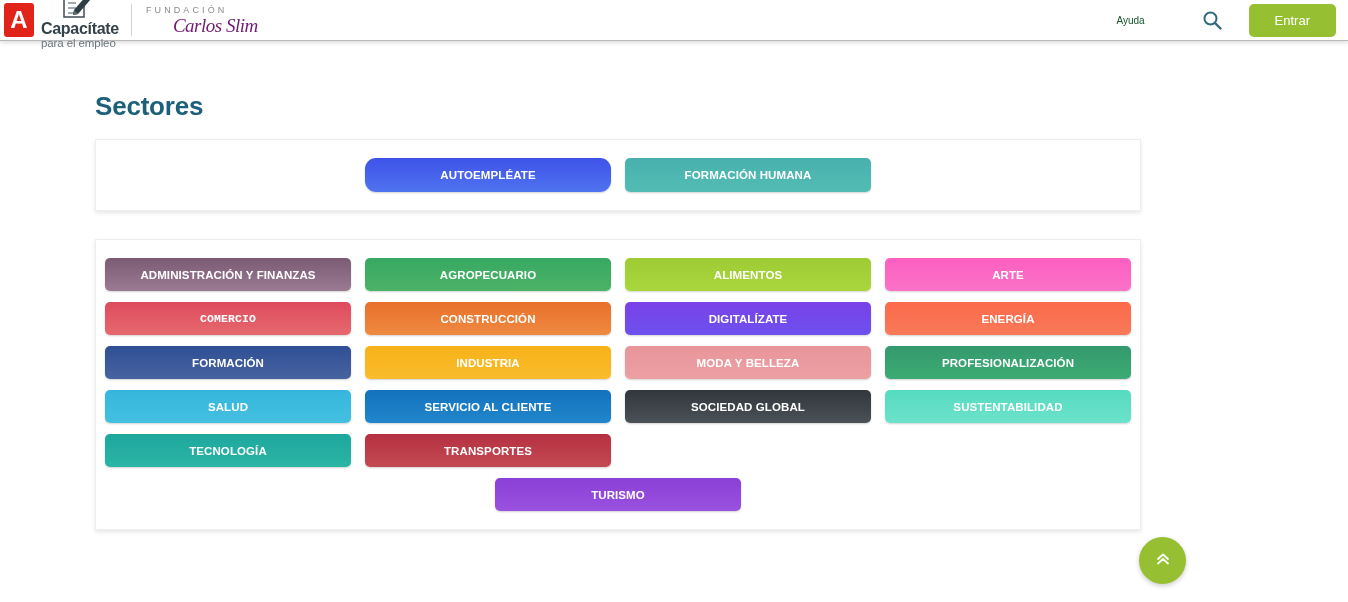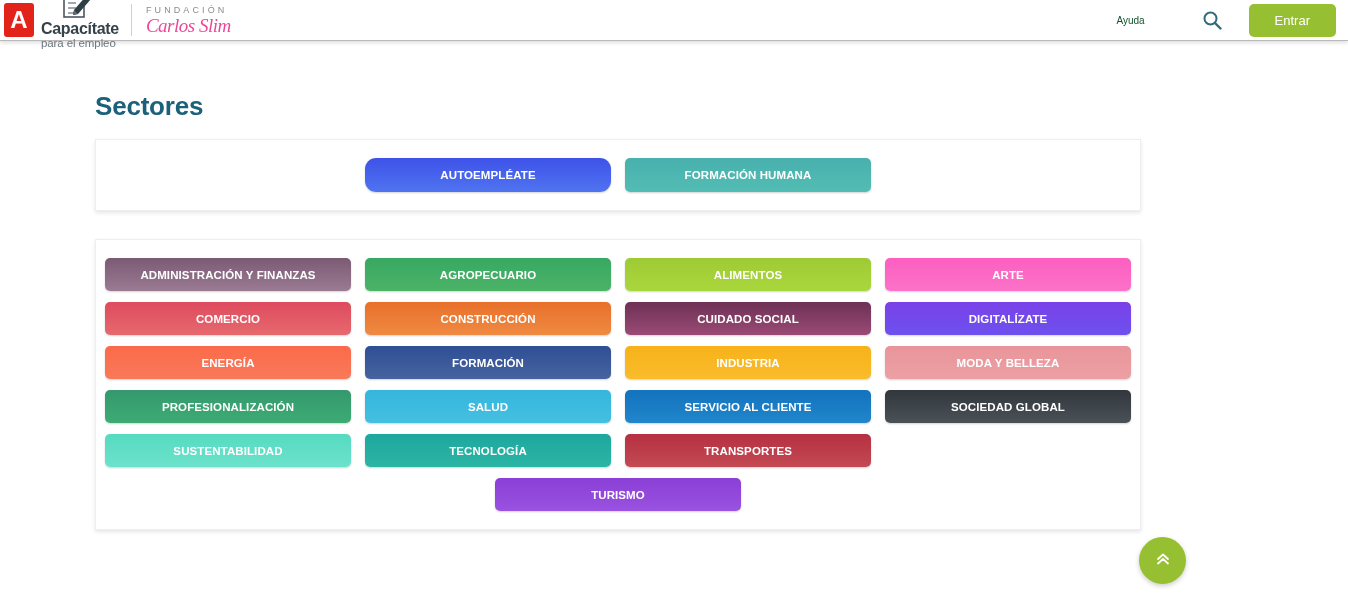--- a/index.html
+++ b/index.html
@@ -81,23 +81,24 @@
     font-size: 9px;
     color: #8b8b8b;
     letter-spacing: 3.1px;
     font-family: "Liberation Sans", sans-serif;
   }
   .fcs-logo .f2 {
     display: block;
     font-family: "Liberation Serif", serif;
     font-style: italic;
     font-size: 19px;
-    color: #ec4899;
+    color: #701a75;
     letter-spacing: -0.5px;
     margin-top: 1px;
+    margin-left: 27px;
   }
 
   .header-right {
     margin-left: auto;
     display: flex;
     align-items: center;
     padding-right: 12px;
     gap: 0px;
   }
   .ayuda-link {
@@ -266,23 +267,22 @@
           <button class="sector-btn top" style="background: linear-gradient(rgb(73, 176, 173), rgb(82, 189, 180));">FORMACIÓN HUMANA</button>
         </div>
     </div>
 
     <div class="panel">
       <div class="grid" id="sector-grid">
           <button class="sector-btn" style="background: linear-gradient(rgb(123, 91, 116), rgb(155, 123, 148));">ADMINISTRACIÓN Y FINANZAS</button>
           <button class="sector-btn" style="background: linear-gradient(rgb(55, 168, 98), rgb(76, 179, 103));">AGROPECUARIO</button>
           <button class="sector-btn" style="background: linear-gradient(rgb(158, 203, 52), rgb(170, 214, 61));">ALIMENTOS</button>
           <button class="sector-btn" style="background: linear-gradient(rgb(252, 95, 192), rgb(251, 114, 200));">ARTE</button>
-          <button class="sector-btn" style="background: linear-gradient(rgb(222, 75, 94), rgb(230, 105, 110));">COMERCIO</button>
+          <button class="sector-btn" style="background: linear-gradient(rgb(222, 75, 94), rgb(230, 105, 110)); font-family: Liberation Mono, monospace;">COMERCIO</button>
           <button class="sector-btn" style="background: linear-gradient(rgb(232, 112, 42), rgb(239, 138, 66));">CONSTRUCCIÓN</button>
-          <button class="sector-btn" style="background: linear-gradient(rgb(110, 49, 86), rgb(154, 74, 117));">CUIDADO SOCIAL</button>
           <button class="sector-btn" style="background: linear-gradient(rgb(122, 65, 232), rgb(109, 81, 238));">DIGITALÍZATE</button>
           <button class="sector-btn" style="background: linear-gradient(rgb(251, 106, 74), rgb(248, 122, 90));">ENERGÍA</button>
           <button class="sector-btn" style="background: linear-gradient(rgb(47, 79, 149), rgb(71, 99, 159));">FORMACIÓN</button>
           <button class="sector-btn" style="background: linear-gradient(rgb(247, 178, 25), rgb(249, 188, 44));">INDUSTRIA</button>
           <button class="sector-btn" style="background: linear-gradient(rgb(232, 149, 154), rgb(236, 160, 163));">MODA Y BELLEZA</button>
           <button class="sector-btn" style="background: linear-gradient(rgb(52, 153, 110), rgb(61, 171, 115));">PROFESIONALIZACIÓN</button>
           <button class="sector-btn" style="background: linear-gradient(rgb(53, 182, 221), rgb(68, 192, 224));">SALUD</button>
           <button class="sector-btn" style="background: linear-gradient(rgb(19, 115, 189), rgb(33, 134, 203));">SERVICIO AL CLIENTE</button>
           <button class="sector-btn" style="background: linear-gradient(rgb(49, 55, 60), rgb(74, 81, 87));">SOCIEDAD GLOBAL</button>
           <button class="sector-btn" style="background: linear-gradient(rgb(86, 219, 192), rgb(108, 226, 203));">SUSTENTABILIDAD</button>

